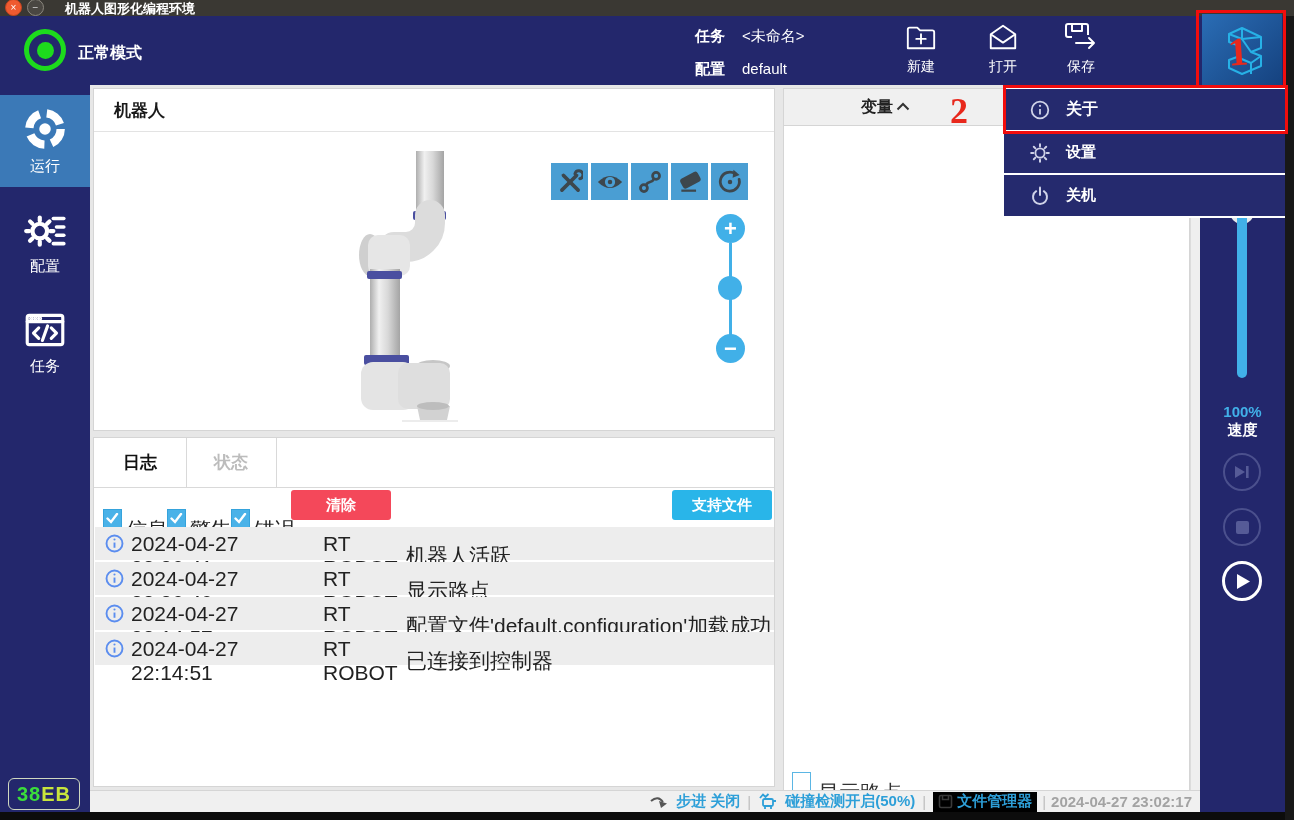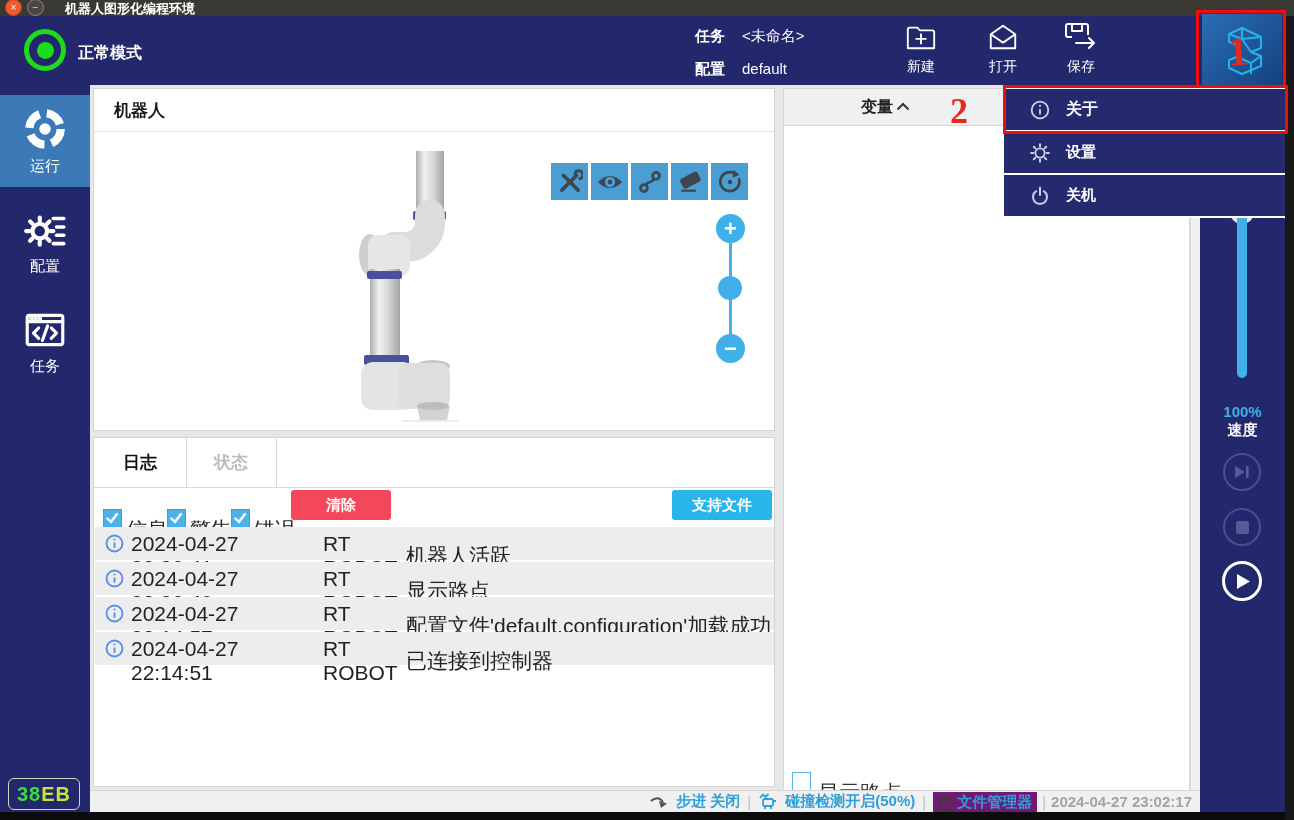--- a/index.html
+++ b/index.html
@@ -378,21 +378,21 @@
     <span class="sep">|</span>
     <span>
       <svg width="20" height="17" viewBox="0 0 20 17" fill="none" stroke="#2d9fd8" stroke-width="1.8">
         <path d="M2 5 l3-3.5 2.5 2.5 3-3"></path>
         <rect x="5" y="6" width="10" height="7" rx="1.5"></rect>
         <path d="M7 13 v3 M13 13 v3 M15 8 h3"></path>
       </svg>
     </span>
     <span style="color:#2d9fd8;">碰撞检测开启(50%)</span>
     <span class="sep">|</span>
-    <span class="flexc" style="background:#701a75;height:20px;padding:0 5px;gap:4px;align-items:flex-end;">
+    <span class="flexc" style="background:#000000;height:20px;padding:0 5px;gap:4px;">
       <span>
         <svg width="15" height="15" viewBox="0 0 15 15" fill="none" stroke="#3a3a3a" stroke-width="1.6">
             <rect x="1.5" y="1.5" width="12" height="12" rx="1.5"></rect>
             <path d="M4.5 1.5 v4 h6 v-4"></path>
           </svg>
       </span>
       <span style="color:#2d9fd8;">文件管理器</span>
     </span>
     <span class="sep" style="margin:0 -2px;">|</span>
     <span style="color:#a3a3a3;">2024-04-27 23:02:17</span>

